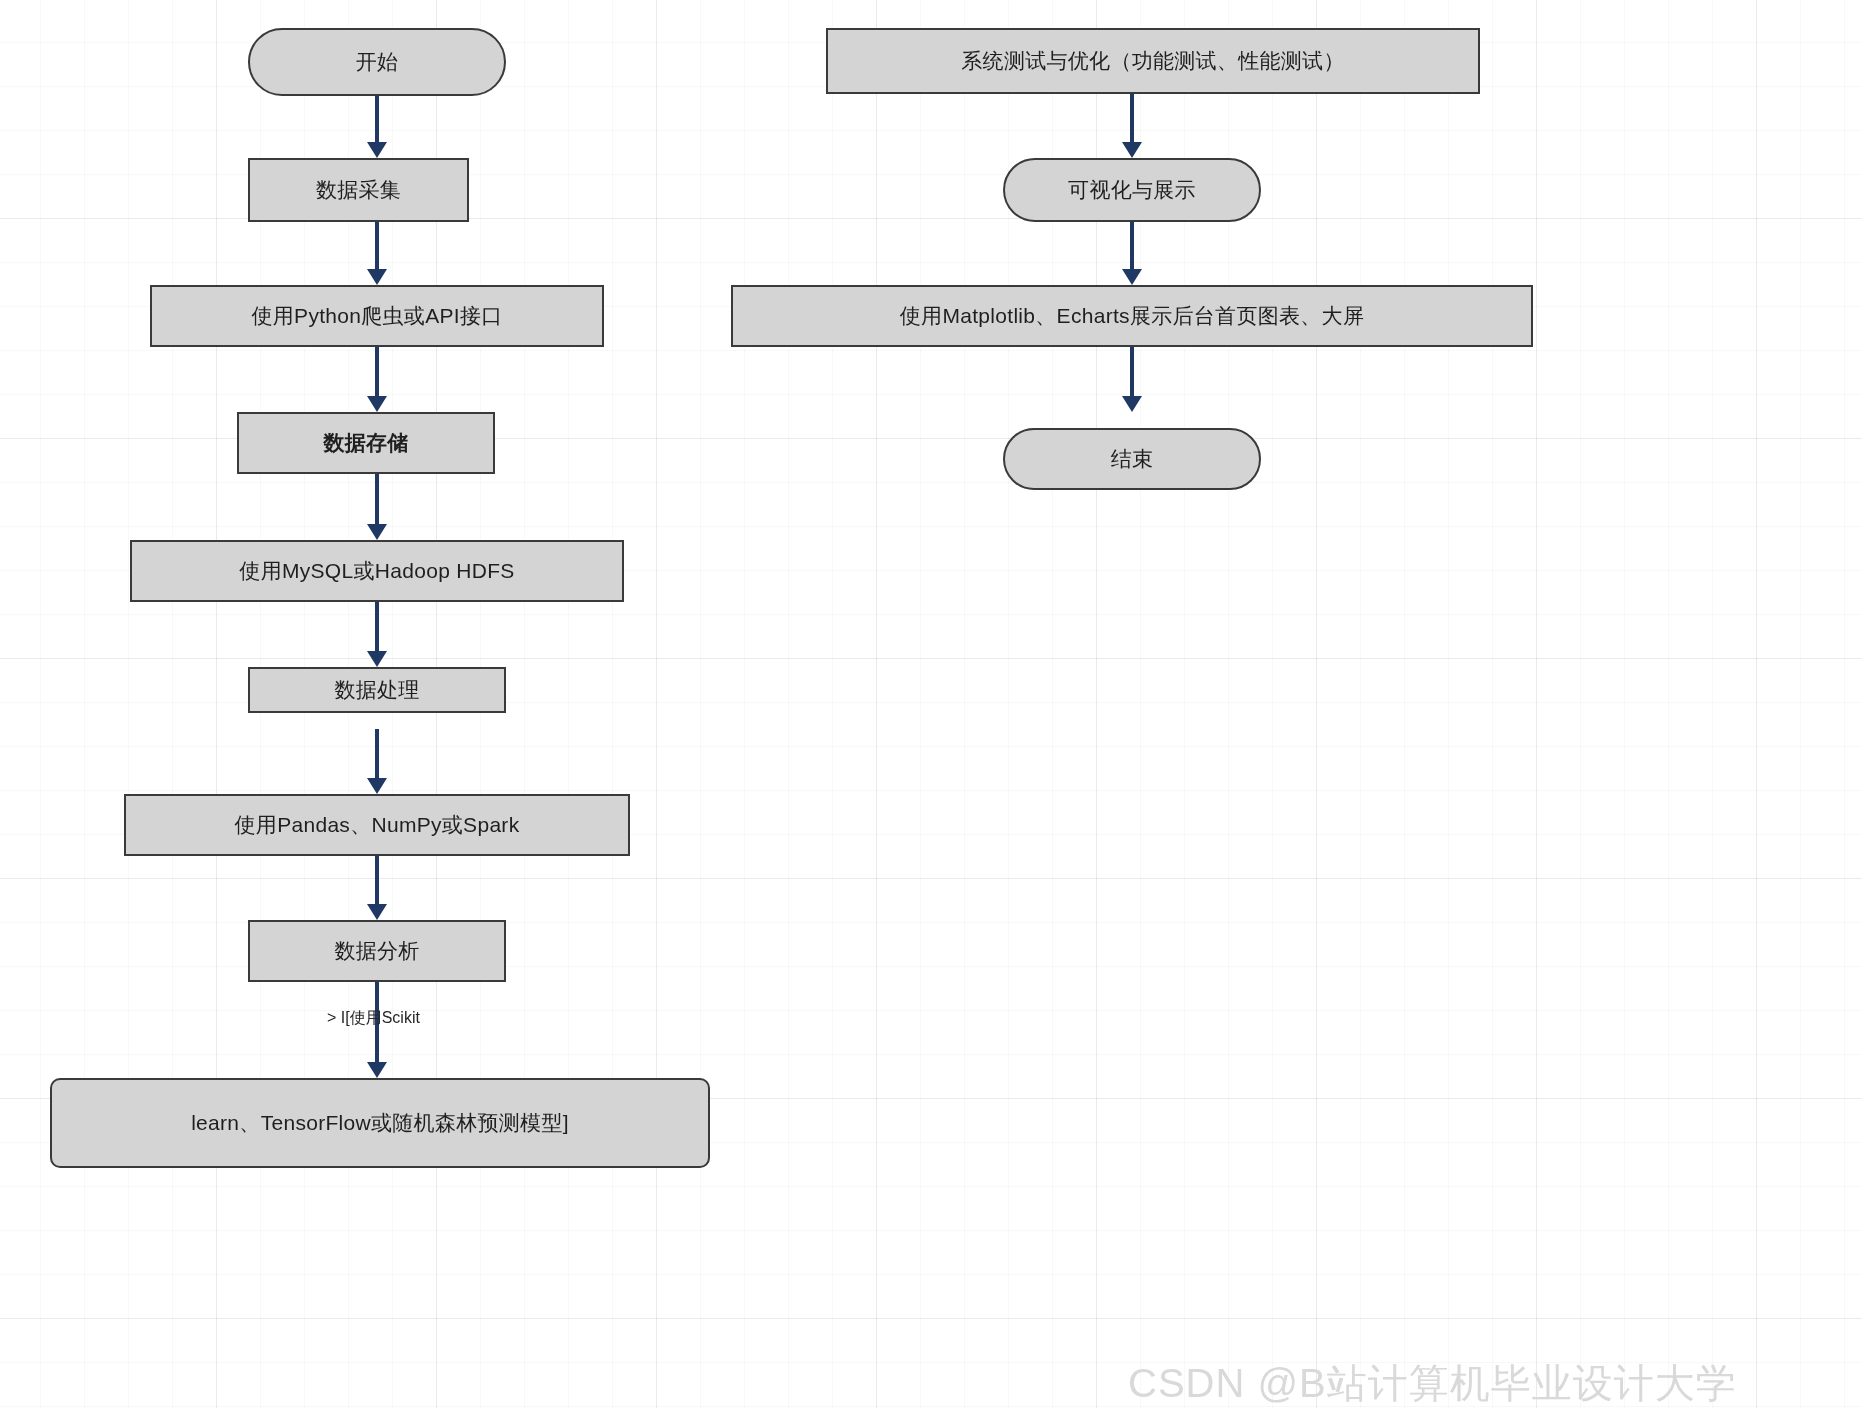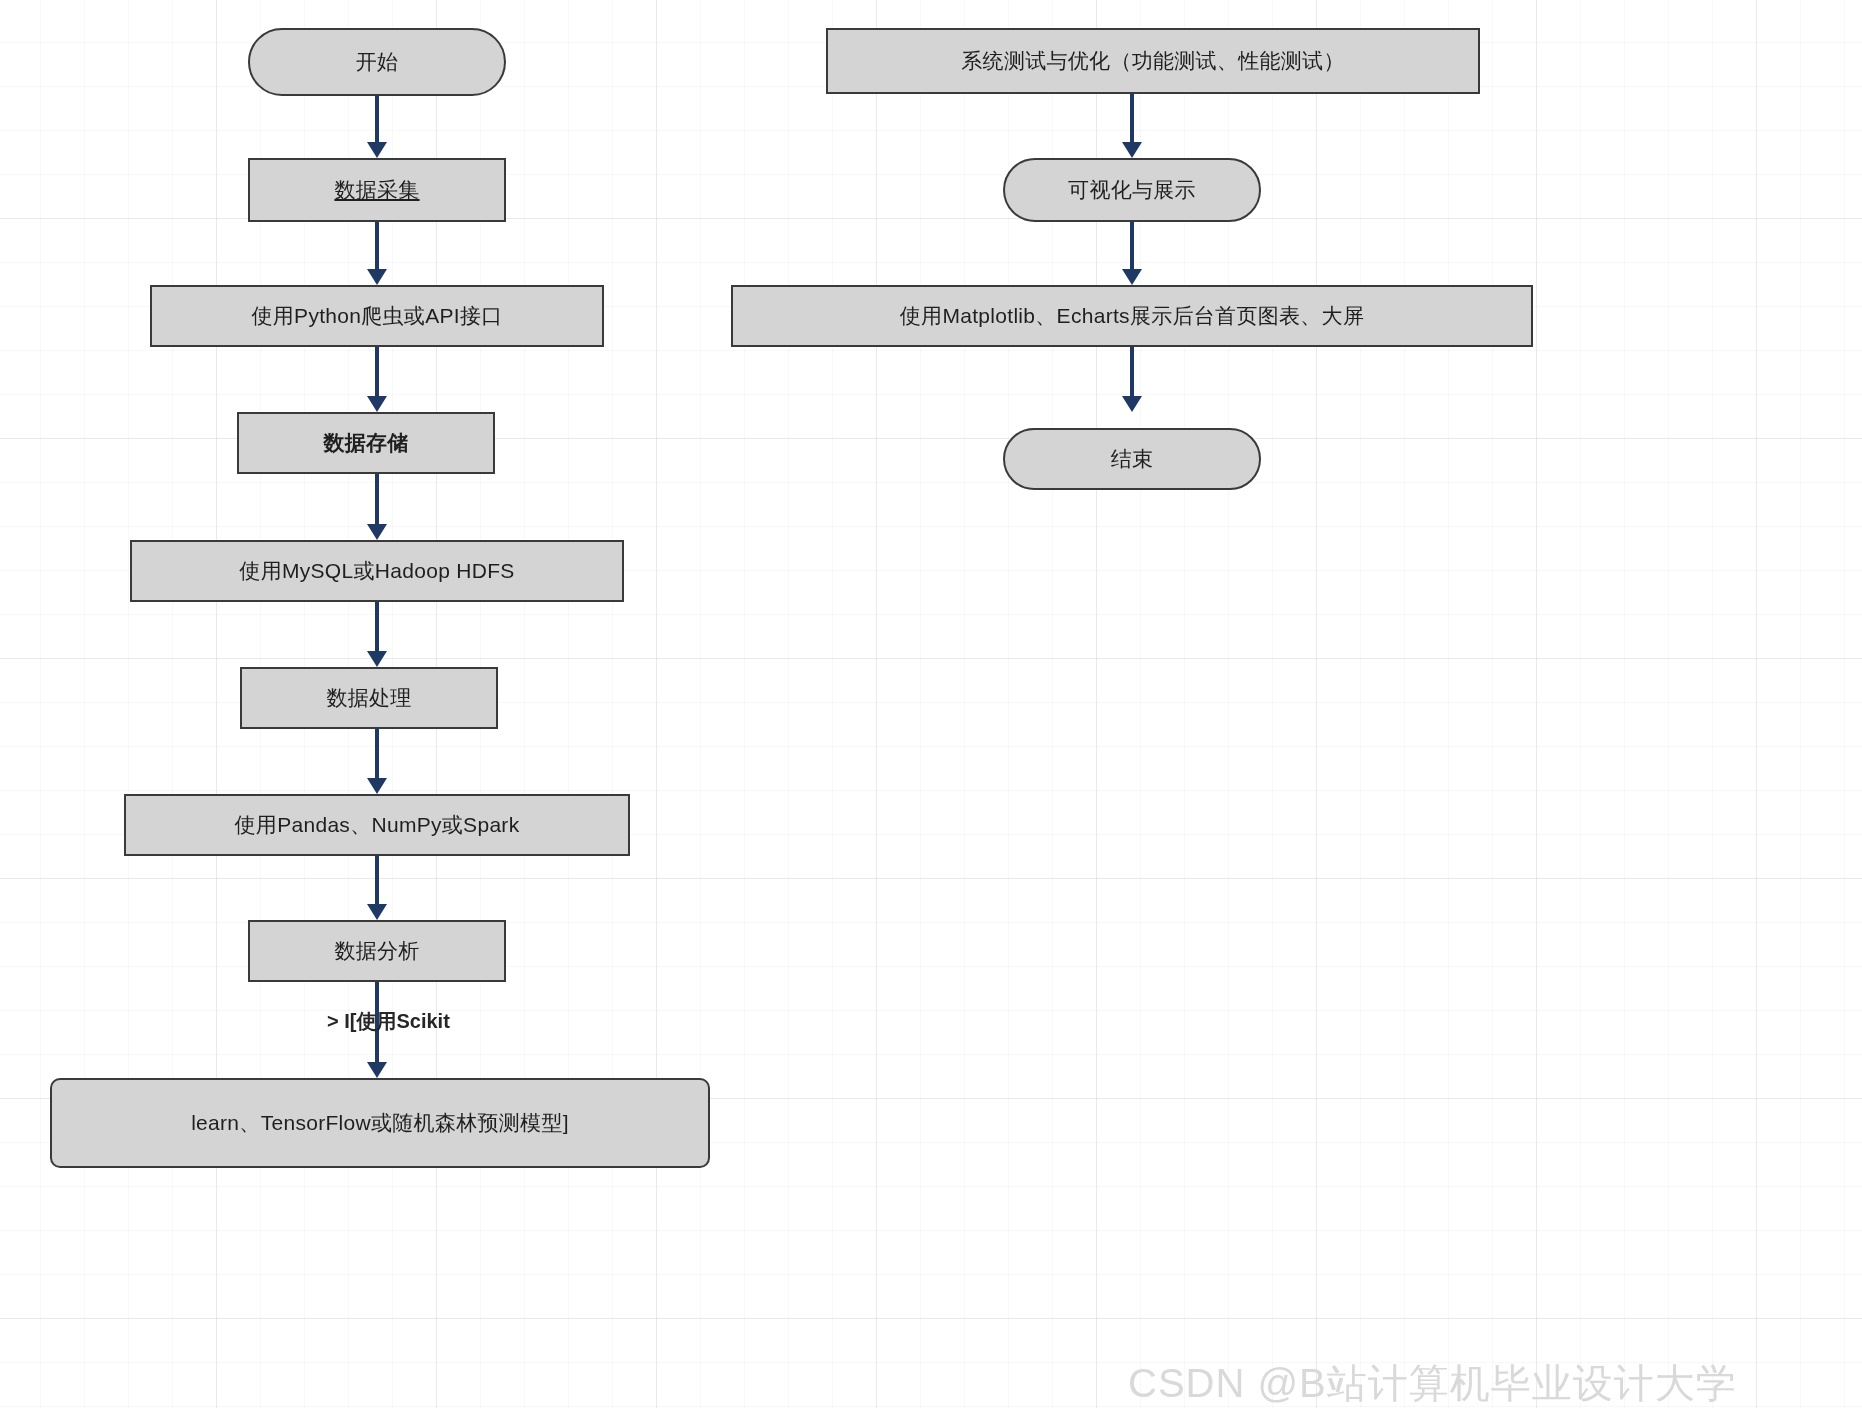--- a/index.html
+++ b/index.html
@@ -53,24 +53,23 @@
     position: absolute;
   }
   .edge svg {
     display: block;
     overflow: visible;
   }
 
   .edge-label {
     position: absolute;
     color: #262626;
-    font-size: 20px;
+    font-size: 16px;
     white-space: nowrap;
     background: transparent;
-    font-weight: bold;
   }
 
   .watermark {
     position: absolute;
     color: #d9d9d9;
     font-size: 40px;
     letter-spacing: 1px;
     white-space: nowrap;
     user-select: none;
   }
@@ -145,33 +144,33 @@
         <svg width="40" height="65">
           <line x1="20" y1="0" x2="20" y2="52" stroke="#1f3864" stroke-width="4"></line>
           <polygon points="10,49 30,49 20,65" fill="#1f3864"></polygon>
         </svg>
       </div>
     </div>
   <div id="nodes-layer">
       <div class="node stadium" style="left: 248px; top: 28px; width: 258px; height: 68px;">
         <span>开始</span>
       </div>
-      <div class="node rect" style="left: 248px; top: 158px; width: 258px; height: 64px; text-decoration: underline;">
+      <div class="node rect" style="left: 248px; top: 158px; width: 221px; height: 64px;">
         <span>数据采集</span>
       </div>
       <div class="node rect" style="left: 150px; top: 285px; width: 454px; height: 62px;">
         <span>使用Python爬虫或API接口</span>
       </div>
       <div class="node rect" style="left: 237px; top: 412px; width: 258px; height: 62px; font-weight: bold;">
         <span>数据存储</span>
       </div>
       <div class="node rect" style="left: 130px; top: 540px; width: 494px; height: 62px;">
         <span>使用MySQL或Hadoop HDFS</span>
       </div>
-      <div class="node rect" style="left: 240px; top: 667px; width: 258px; height: 62px;">
+      <div class="node rect" style="left: 248px; top: 667px; width: 258px; height: 46px;">
         <span>数据处理</span>
       </div>
       <div class="node rect" style="left: 124px; top: 794px; width: 506px; height: 62px;">
         <span>使用Pandas、NumPy或Spark</span>
       </div>
       <div class="node rect" style="left: 248px; top: 920px; width: 258px; height: 62px;">
         <span>数据分析</span>
       </div>
       <div class="node rounded" style="left: 50px; top: 1078px; width: 660px; height: 90px;">
         <span>learn、TensorFlow或随机森林预测模型]</span>

